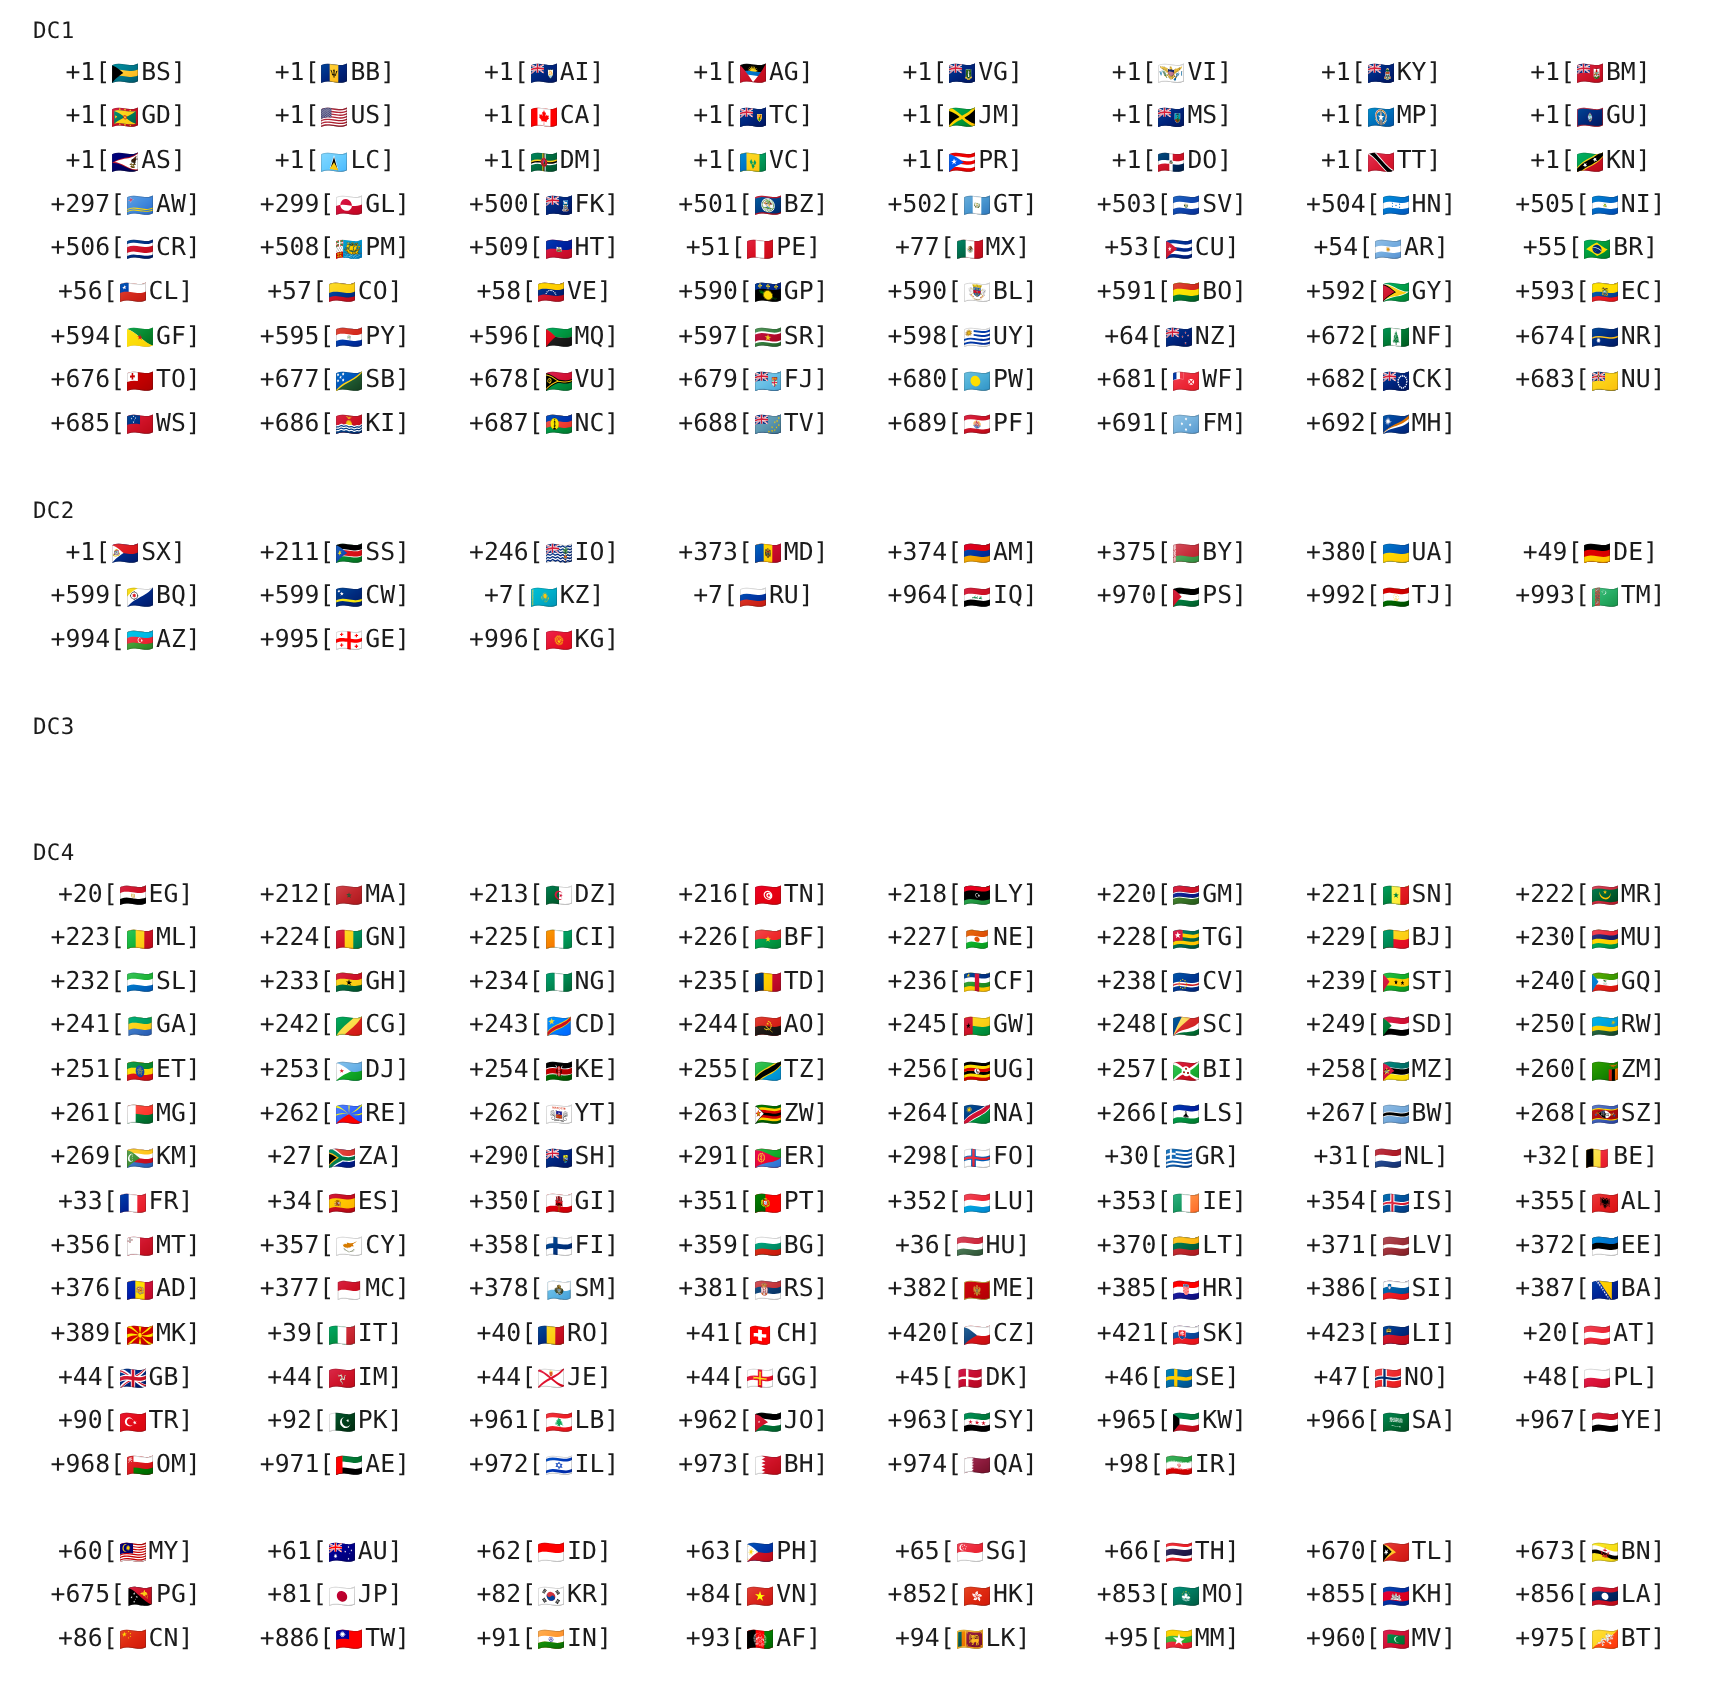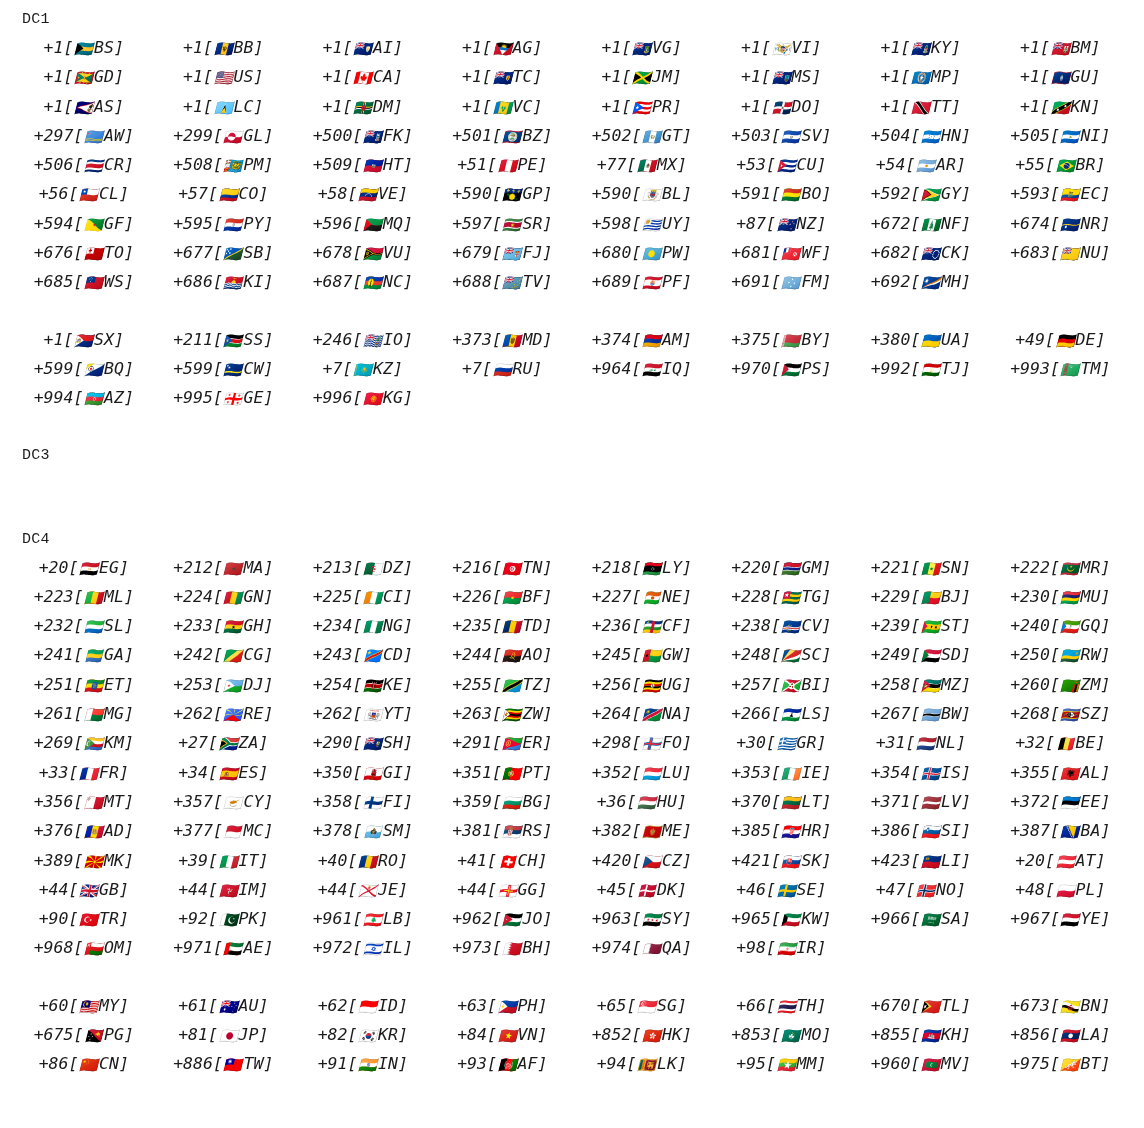--- a/index.html
+++ b/index.html
@@ -21,21 +21,20 @@
   }
   .group {
     margin-bottom: 0;
   }
   .group-title {
     font-size: 15px;
     line-height: 28px;
     color: #1b1b1b;
     padding-left: 8px;
     letter-spacing: 0.2px;
-    font-family: Liberation Mono, monospace;
   }
   .grid {
     display: grid;
     grid-template-columns: repeat(8, 1fr);
     column-gap: 0;
     row-gap: 0;
   }
   .cell {
     font-size: 16.5px;
     line-height: 28.3px;
@@ -52,21 +51,21 @@
     font-size: 15px;
     padding: 0 1px;
     vertical-align: -1px;
   }
   .spacer {
     height: 28px;
   }
   .spacer-lg {
     height: 56px;
   }
-  .group-body { padding-left: 0; font-style: italic; }
+  .group-body { padding-left: 0; }
 </style>
 </head>
 <body>
 
 <div class="page">
   <div id="groups-root">
       <div class="group">
         <div class="group-title">DC1</div>
         <div class="group-body">
           <div class="grid">
@@ -116,21 +115,21 @@
             <div class="cell"><span class="code">+590</span><span>[</span><span class="flag">🇬🇵</span><span>GP</span><span>]</span></div>
             <div class="cell"><span class="code">+590</span><span>[</span><span class="flag">🇧🇱</span><span>BL</span><span>]</span></div>
             <div class="cell"><span class="code">+591</span><span>[</span><span class="flag">🇧🇴</span><span>BO</span><span>]</span></div>
             <div class="cell"><span class="code">+592</span><span>[</span><span class="flag">🇬🇾</span><span>GY</span><span>]</span></div>
             <div class="cell"><span class="code">+593</span><span>[</span><span class="flag">🇪🇨</span><span>EC</span><span>]</span></div>
             <div class="cell"><span class="code">+594</span><span>[</span><span class="flag">🇬🇫</span><span>GF</span><span>]</span></div>
             <div class="cell"><span class="code">+595</span><span>[</span><span class="flag">🇵🇾</span><span>PY</span><span>]</span></div>
             <div class="cell"><span class="code">+596</span><span>[</span><span class="flag">🇲🇶</span><span>MQ</span><span>]</span></div>
             <div class="cell"><span class="code">+597</span><span>[</span><span class="flag">🇸🇷</span><span>SR</span><span>]</span></div>
             <div class="cell"><span class="code">+598</span><span>[</span><span class="flag">🇺🇾</span><span>UY</span><span>]</span></div>
-            <div class="cell"><span class="code">+87</span><span>[</span><span class="flag">🇳🇿</span><span>NZ</span><span>]</span></div>
+            <div class="cell"><span class="code">+64</span><span>[</span><span class="flag">🇳🇿</span><span>NZ</span><span>]</span></div>
             <div class="cell"><span class="code">+672</span><span>[</span><span class="flag">🇳🇫</span><span>NF</span><span>]</span></div>
             <div class="cell"><span class="code">+674</span><span>[</span><span class="flag">🇳🇷</span><span>NR</span><span>]</span></div>
             <div class="cell"><span class="code">+676</span><span>[</span><span class="flag">🇹🇴</span><span>TO</span><span>]</span></div>
             <div class="cell"><span class="code">+677</span><span>[</span><span class="flag">🇸🇧</span><span>SB</span><span>]</span></div>
             <div class="cell"><span class="code">+678</span><span>[</span><span class="flag">🇻🇺</span><span>VU</span><span>]</span></div>
             <div class="cell"><span class="code">+679</span><span>[</span><span class="flag">🇫🇯</span><span>FJ</span><span>]</span></div>
             <div class="cell"><span class="code">+680</span><span>[</span><span class="flag">🇵🇼</span><span>PW</span><span>]</span></div>
             <div class="cell"><span class="code">+681</span><span>[</span><span class="flag">🇼🇫</span><span>WF</span><span>]</span></div>
             <div class="cell"><span class="code">+682</span><span>[</span><span class="flag">🇨🇰</span><span>CK</span><span>]</span></div>
             <div class="cell"><span class="code">+683</span><span>[</span><span class="flag">🇳🇺</span><span>NU</span><span>]</span></div>
@@ -139,20 +138,21 @@
             <div class="cell"><span class="code">+687</span><span>[</span><span class="flag">🇳🇨</span><span>NC</span><span>]</span></div>
             <div class="cell"><span class="code">+688</span><span>[</span><span class="flag">🇹🇻</span><span>TV</span><span>]</span></div>
             <div class="cell"><span class="code">+689</span><span>[</span><span class="flag">🇵🇫</span><span>PF</span><span>]</span></div>
             <div class="cell"><span class="code">+691</span><span>[</span><span class="flag">🇫🇲</span><span>FM</span><span>]</span></div>
             <div class="cell"><span class="code">+692</span><span>[</span><span class="flag">🇲🇭</span><span>MH</span><span>]</span></div>
           </div>
         </div>
         <div class="spacer"></div>
       </div>
       <div class="group">
+        <div class="group-title">DC2</div>
         <div class="group-body">
           <div class="grid">
             <div class="cell"><span class="code">+1</span><span>[</span><span class="flag">🇸🇽</span><span>SX</span><span>]</span></div>
             <div class="cell"><span class="code">+211</span><span>[</span><span class="flag">🇸🇸</span><span>SS</span><span>]</span></div>
             <div class="cell"><span class="code">+246</span><span>[</span><span class="flag">🇮🇴</span><span>IO</span><span>]</span></div>
             <div class="cell"><span class="code">+373</span><span>[</span><span class="flag">🇲🇩</span><span>MD</span><span>]</span></div>
             <div class="cell"><span class="code">+374</span><span>[</span><span class="flag">🇦🇲</span><span>AM</span><span>]</span></div>
             <div class="cell"><span class="code">+375</span><span>[</span><span class="flag">🇧🇾</span><span>BY</span><span>]</span></div>
             <div class="cell"><span class="code">+380</span><span>[</span><span class="flag">🇺🇦</span><span>UA</span><span>]</span></div>
             <div class="cell"><span class="code">+49</span><span>[</span><span class="flag">🇩🇪</span><span>DE</span><span>]</span></div>

